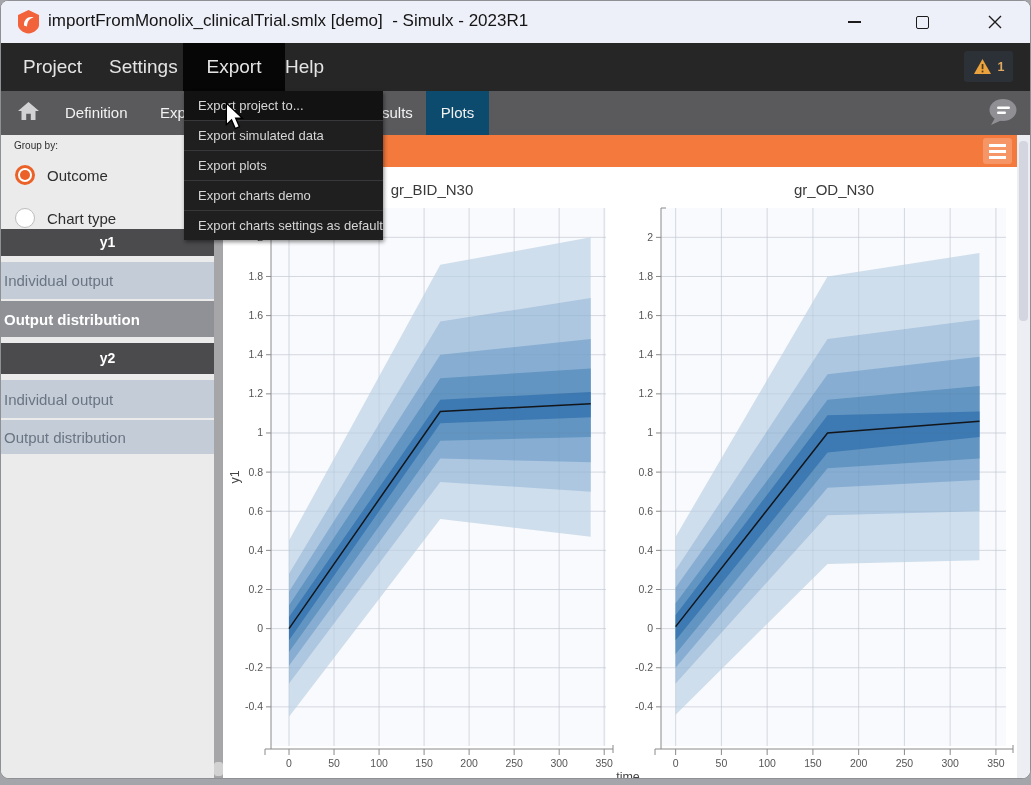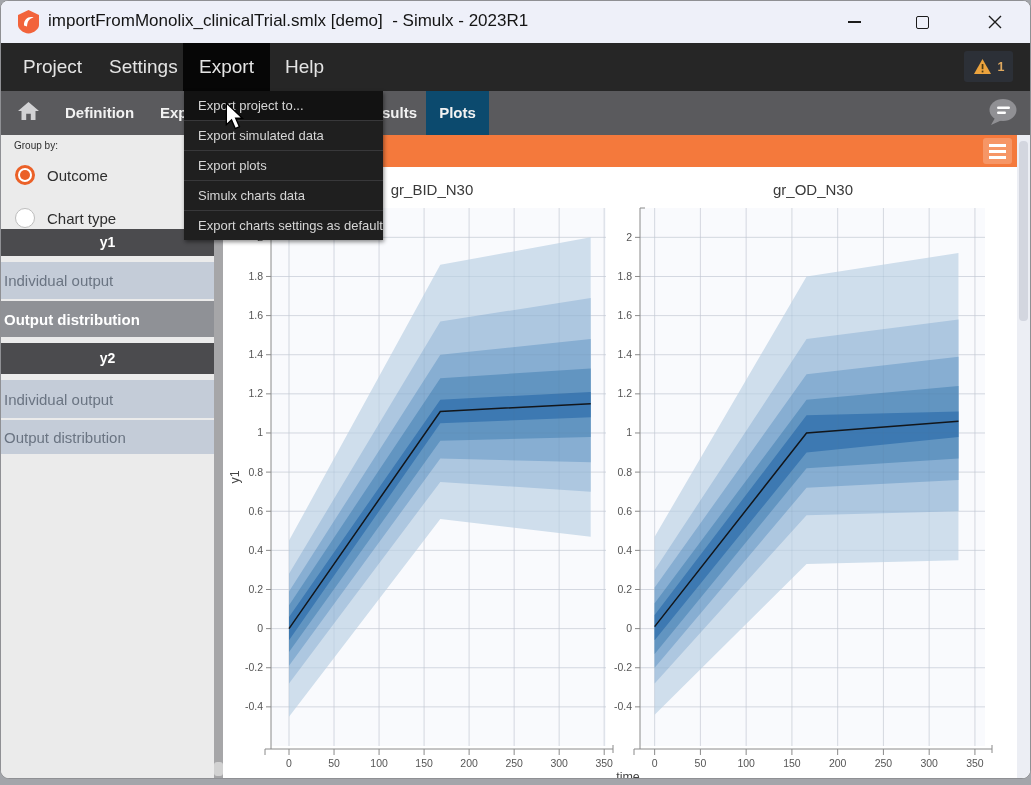--- a/index.html
+++ b/index.html
@@ -10,26 +10,26 @@
   .app-icon{position:absolute;left:15px;top:8px;width:25px;height:25px}
   .title{position:absolute;left:47px;top:10px;font-size:17px;color:#141414;white-space:pre}
   .win-btn{position:absolute;top:0;width:46px;height:42px;display:flex;align-items:center;justify-content:center;cursor:default}
   .btn-min{left:830px}.btn-max{left:898px}.btn-close{left:971px}
   .min-glyph{width:13px;height:1.6px;background:#1c1c1c}
   .max-glyph{width:11px;height:11px;border:1.4px solid #1c1c1c;border-radius:2px}
   
   .menubar{position:absolute;left:0;top:42px;width:100%;height:48px;background:#262626}
   .menu-item{position:absolute;top:0;height:48px;line-height:48px;color:#e4e4e4;font-size:19px}
   .mi-project{left:22px}.mi-settings{left:108px}.mi-help{left:284px}
-  .mi-export{left:182px;width:87px;text-align:center;background:#060606}
+  .mi-export{left:182px;width:102px;text-align:center;background:#060606}
   .warn-badge{position:absolute;left:963px;top:8px;width:49px;height:31px;background:#2c3037;border-radius:3px;display:flex;align-items:center;justify-content:center;gap:6px}
   .warn-count{font-size:12.5px;color:#dfa95f;font-weight:bold}
   
   .tabbar{position:absolute;left:0;top:90px;width:100%;height:44px;background:#5a5a5d}
-  .tab{position:absolute;top:90px;height:44px;line-height:44px;color:#f2f2f2;font-size:15px;font-weight:700}
+  .tab{position:absolute;top:90px;height:44px;line-height:44px;color:#f2f2f2;font-size:15px;font-weight:400}
   .tab-def{left:64px}.tab-exp{left:159px}.tab-sults{left:381px}
   .tab-plots{left:425px;width:63px;text-align:center;background:#0c4a6e}
   .home-wrap{position:absolute;left:16px;top:100px}
   .comment-wrap{position:absolute;left:985px;top:96px}
   
   .banner{position:absolute;left:222px;top:134px;width:794px;height:32px;background:#f4793c}
   .hamburger{position:absolute;left:760px;top:3px;width:29px;height:26px;background:rgba(255,255,255,.22);border-radius:3px;display:flex;flex-direction:column;align-items:center;justify-content:center;gap:3px}
   .hamburger div{width:17px;height:3px;background:#fff}
   
   .sidebar{position:absolute;left:0;top:134px;width:213px;height:643px;background:#ebebeb}
@@ -48,21 +48,21 @@
   .si1{top:127px;height:37px}
   .si2{top:166px;height:36px}
   .si3{top:245px;height:38px}
   .si4{top:285px;height:34px}
   .side-item.sel{background:#8f9196;color:#fff;font-weight:bold}
   .side-scroll{position:absolute;left:213px;top:134px;width:9px;height:643px;background:#a6a6a8}
   .side-thumb{position:absolute;left:0;bottom:2px;width:9px;height:14px;background:#d2d2d2;border-radius:3px}
   
   .content{position:absolute;left:222px;top:166px;width:898px;height:611px;background:#fff}
   .chart{position:absolute;top:0}
-  .chart0{left:0;width:418px}.chart1{left:402px;width:376px}
+  .chart0{left:0;width:418px}.chart1{left:423px;width:376px}
   .chart-title{height:25px;padding-top:14px;text-align:center;font-size:15px;color:#3a3a3a}
   .chart svg{display:block;overflow:visible}
   .right-scroll{position:absolute;left:1016px;top:134px;width:13px;height:643px;background:#eceef4}
   .right-thumb{position:absolute;left:2px;top:6px;width:9px;height:180px;background:#d3d6df;border-radius:4px}
   
   .dropdown{position:absolute;left:183px;top:90px;width:199px;background:#1f1f1f;z-index:10;box-shadow:1px 2px 4px rgba(0,0,0,.45)}
   .dd-item{height:29px;line-height:29px;padding-left:14px;font-size:13px;color:#d6d6d6;border-top:1px solid #38383a;white-space:nowrap}
   .dd-item:first-child{border-top:none;background:#121212}
   .cursor{position:absolute;left:224px;top:101px;z-index:20}
 </style>
@@ -360,21 +360,21 @@
     </div>
   </div>
   <div class="right-scroll">
     <div class="right-thumb"></div>
   </div>
 
   <div class="dropdown">
     <div class="dd-item">Export project to...</div>
     <div class="dd-item">Export simulated data</div>
     <div class="dd-item">Export plots</div>
-    <div class="dd-item">Simulx charts data</div>
+    <div class="dd-item">Export charts demo</div>
     <div class="dd-item">Export charts settings as default</div>
   </div>
 
   <svg class="cursor" width="20" height="28" viewBox="0 0 14 21">
     <path d="M0.5 0.8 L0.5 17 L4.4 13.4 L7.2 19.9 L10.3 18.5 L7.5 12.2 L12.6 12.2 Z" fill="#fff" stroke="#000" stroke-width="1"></path>
   </svg>
 
 </div>
 
 </body></html>

